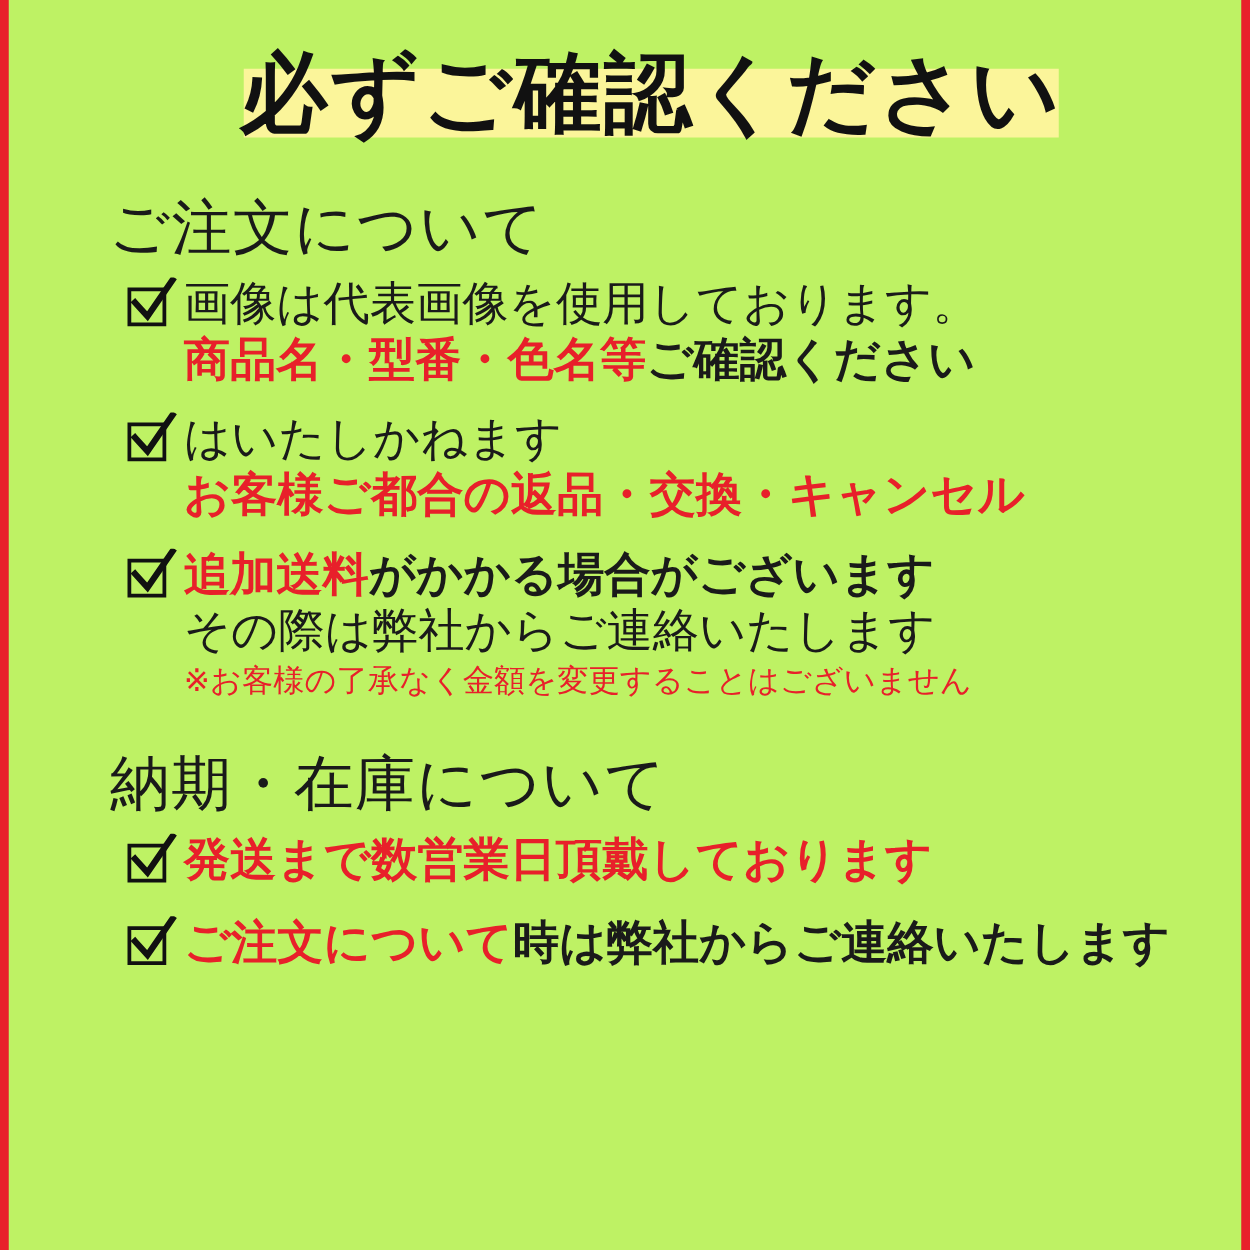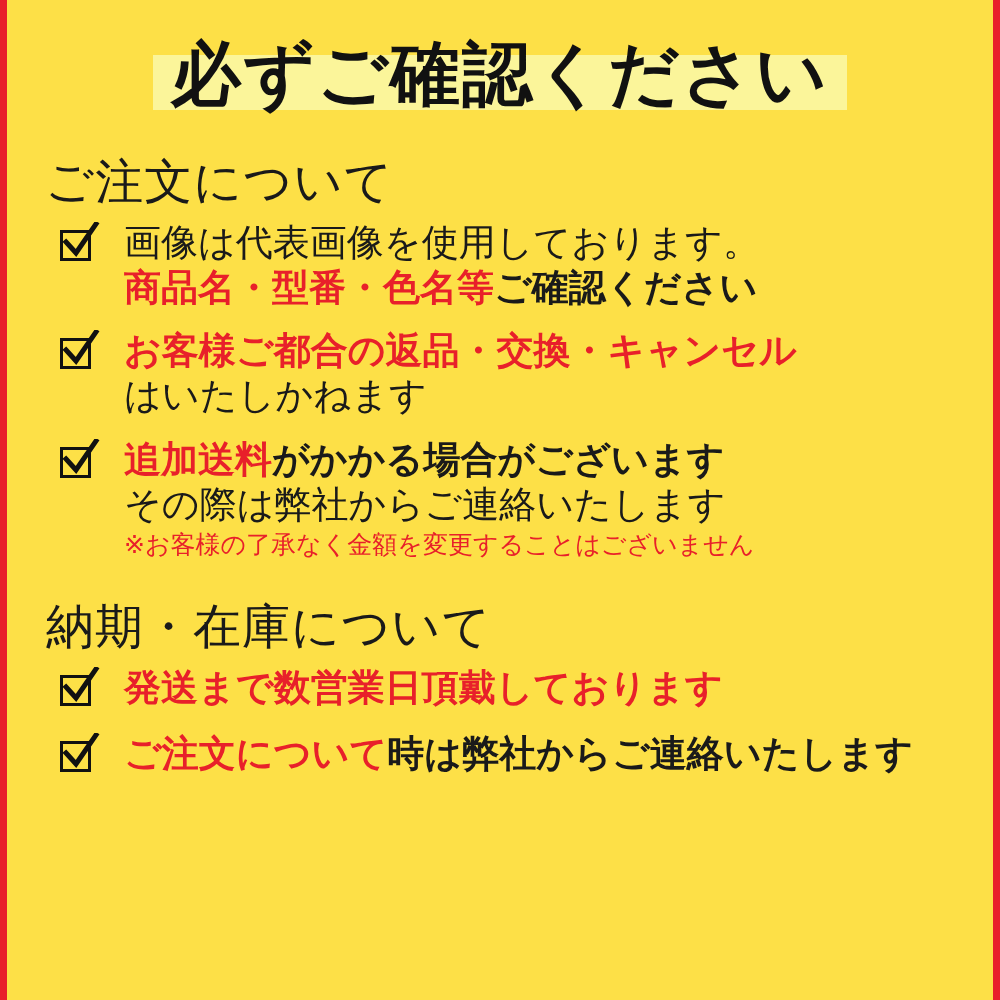--- a/index.html
+++ b/index.html
@@ -14,21 +14,22 @@
     overflow: hidden;
     position: relative;
   }
   .page {
     position: relative;
     width: 1000px;
     height: 1000px;
     box-sizing: border-box;
     border-left: 7px solid #e8202a;
     border-right: 7px solid #e8202a;
-    background: #fde047;
+    background: #bef264;
+    padding-left: 42px;
   }
   .inner {
     position: relative;
     width: 100%;
     height: 100%;
     padding: 0 26px;
     box-sizing: border-box;
   }
 
   
@@ -69,21 +70,20 @@
   .section-heading.second {
     margin-top: 34px;
     margin-left: 13px;
   }
 
   
   .item {
     display: flex;
     align-items: flex-start;
     margin: 0 0 18px 24px;
-    gap: 19px;
   }
   .check {
     flex: 0 0 auto;
     width: 42px;
     height: 42px;
     position: relative;
     margin-top: 6px;
     margin-right: 6px;
   }
   .check .box {
@@ -159,22 +159,22 @@
     </div>
 
     <div class="item">
       <span class="check">
         <span class="box"></span>
         <svg class="tick" viewBox="0 0 38 40" xmlns="http://www.w3.org/2000/svg">
           <polyline points="4,20 14,31 34,2" fill="none" stroke="#111111" stroke-width="5" stroke-linecap="square" stroke-linejoin="miter"></polyline>
         </svg>
       </span>
       <div class="lines">
+        <div class="line">はいたしかねます</div>
         <div class="line red">お客様ご都合の返品・交換・キャンセル</div>
-        <div class="line">はいたしかねます</div>
       </div>
     </div>
 
     <div class="item">
       <span class="check">
         <span class="box"></span>
         <svg class="tick" viewBox="0 0 38 40" xmlns="http://www.w3.org/2000/svg">
           <polyline points="4,20 14,31 34,2" fill="none" stroke="#111111" stroke-width="5" stroke-linecap="square" stroke-linejoin="miter"></polyline>
         </svg>
       </span>

